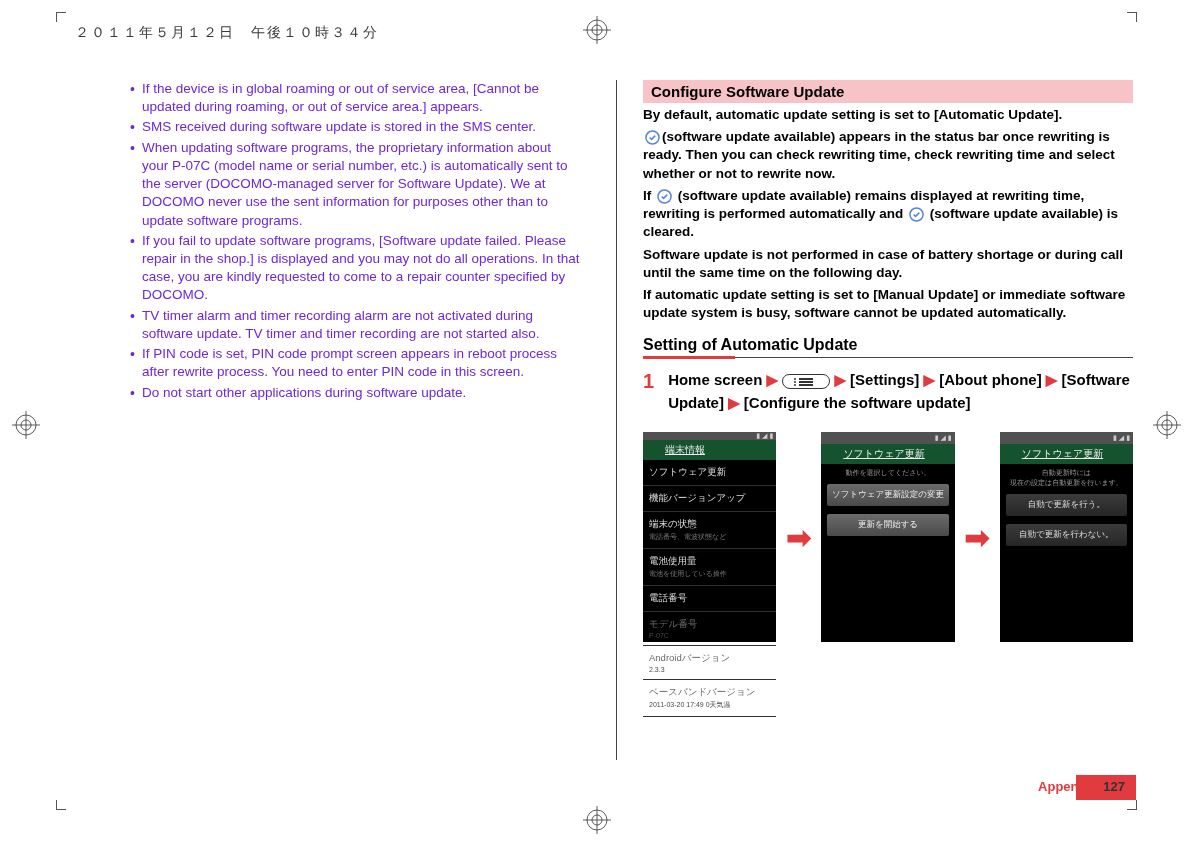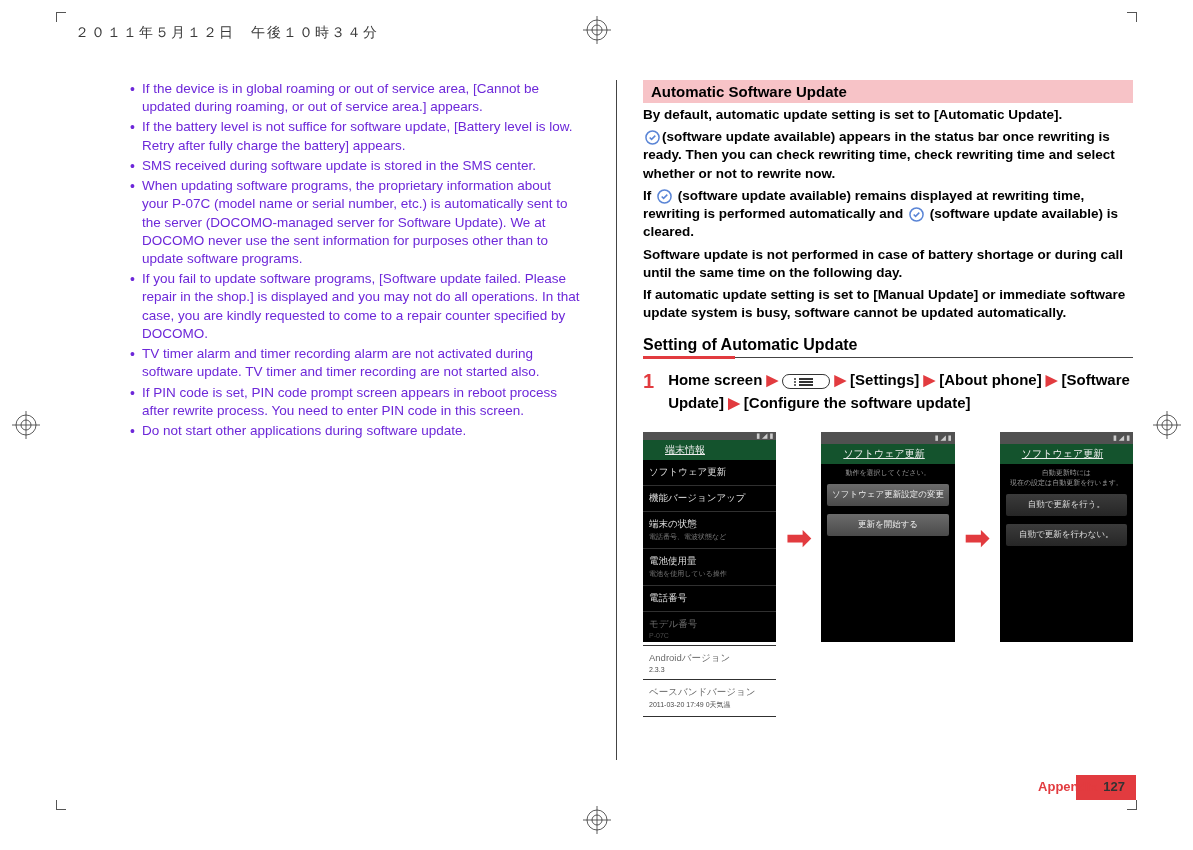--- a/index.html
+++ b/index.html
@@ -112,35 +112,34 @@
   <div class="corner-mark bl"></div>
   <div class="corner-mark br"></div>
 
   <div class="datetime">２０１１年５月１２日　午後１０時３４分</div>
 
   <div class="columns">
 
     <div class="col left">
       <ul class="bullets">
         <li>If the device is in global roaming or out of service area, [Cannot be updated during roaming, or out of service area.] appears.</li>
-        <li>If the battery level is not suffice for software update, [Battery level is low. Retry after fully charge the battery] appears.</li>
         <li>SMS received during software update is stored in the SMS center.</li>
         <li>When updating software programs, the proprietary information about your P-07C (model name or serial number, etc.) is automatically sent to the server (DOCOMO-managed server for Software Update). We at DOCOMO never use the sent information for purposes other than to update software programs.</li>
         <li>If you fail to update software programs, [Software update failed. Please repair in the shop.] is displayed and you may not do all operations. In that case, you are kindly requested to come to a repair counter specified by DOCOMO.</li>
         <li>TV timer alarm and timer recording alarm are not activated during software update. TV timer and timer recording are not started also.</li>
         <li>If PIN code is set, PIN code prompt screen appears in reboot process after rewrite process. You need to enter PIN code in this screen.</li>
         <li>Do not start other applications during software update.</li>
       </ul>
     </div>
 
     <div class="divider"></div>
 
     <div class="col right">
       <div class="section-title">
-        <span>Automatic Software Update</span>
+        <span>Configure Software Update</span>
       </div>
 
       <div class="bold-intro">By default, automatic update setting is set to [Automatic Update].</div>
       <div class="bold-intro">
         <span class="inline-icon">
             <svg viewBox="0 0 16 16">
               <circle cx="8" cy="8" r="7" fill="none" stroke="#5a85d6" stroke-width="1.6"></circle>
               <path d="M5 8 l2 2 l4 -4" fill="none" stroke="#5a85d6" stroke-width="1.6"></path>
             </svg>
           </span><span>(software update available) appears in the status bar once rewriting is ready. Then you can check rewriting time, check rewriting time and select whether or not to rewrite now.</span>

